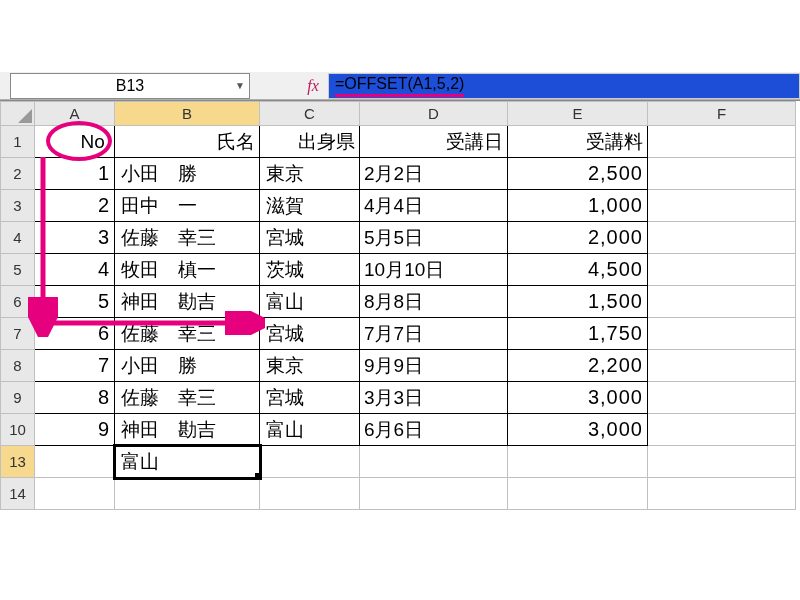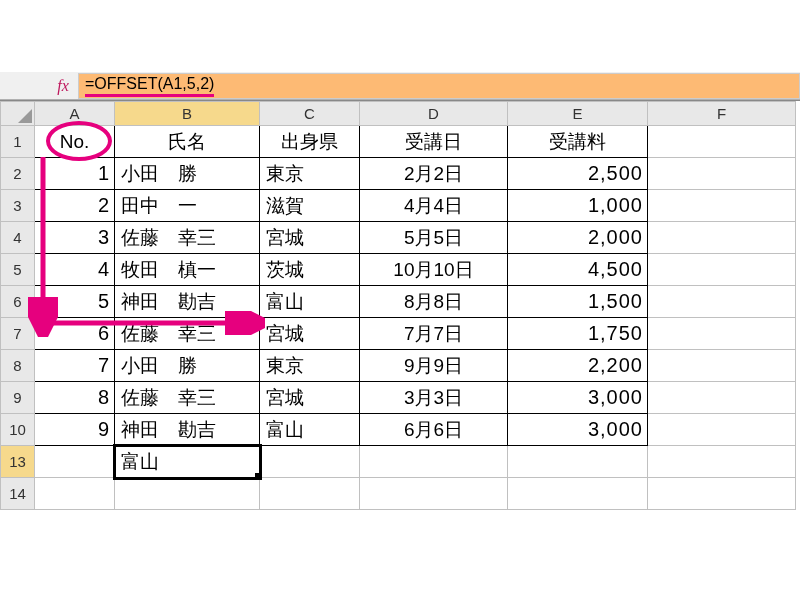--- a/index.html
+++ b/index.html
@@ -48,21 +48,21 @@
       text-align: center;
       font-style: italic;
       font-family: serif;
       font-size: 16px;
       color: #be185d;
       margin-left: 48px;
     }
     .formula-input {
       flex: 1;
       height: 26px;
-      background: #fdba74;
+      background: #1d4ed8;
       border: 1px solid #ccc;
       font-size: 16px;
       font-family: Arial, sans-serif;
       padding: 0 6px;
       display: flex;
       align-items: center;
     }
     .formula-underline {
       border-bottom: 3px solid #e6007e;
       padding-bottom: 1px;
@@ -113,27 +113,27 @@
       bottom: 2px;
       width: 0;
       height: 0;
       border-left: 14px solid transparent;
       border-bottom: 14px solid #999;
     }
     .col-hdr.sel { background: #f6d98c; }
     .row-hdr.sel { background: #f6d98c; }
     .data-border { border: 1px solid #000; }
     .data-header {
-      text-align: center;
+      text-align: right;
       font-weight: normal;
       margin-left: 20px;
     }
     .num-cell { text-align: right; font-family: Arial, sans-serif; font-size: 20px; letter-spacing: 1px; }
     .txt-cell { text-align: left; padding-left: 6px; }
-    .date-cell { text-align: center; }
+    .date-cell { text-align: left; }
     .money-cell { text-align: right; font-family: Arial, sans-serif; font-size: 20px; letter-spacing: 1px; }
     .active-cell {
       position: relative;
       outline: 3px solid #000;
       outline-offset: -1px;
     }
     .active-cell::after {
       content: "";
       position: absolute;
       right: -3px;
@@ -153,20 +153,24 @@
     .col-B { width: 145px; }
     .col-C { width: 100px; }
     .col-D { width: 148px; }
     .col-E { width: 140px; }
     .col-F { width: 148px; }
   </style>
 </head>
 <body>
 
 <div class="formula-bar">
+  <div class="name-box">
+    <span>B13</span>
+    <span class="name-box-dd">▼</span>
+  </div>
   <div class="fx-icon">fx</div>
   <div class="formula-input">
     <span class="formula-underline">=OFFSET(A1,5,2)</span>
   </div>
 </div>
 
 <div class="sheet">
   <table>
     <tbody>
         <tr>

